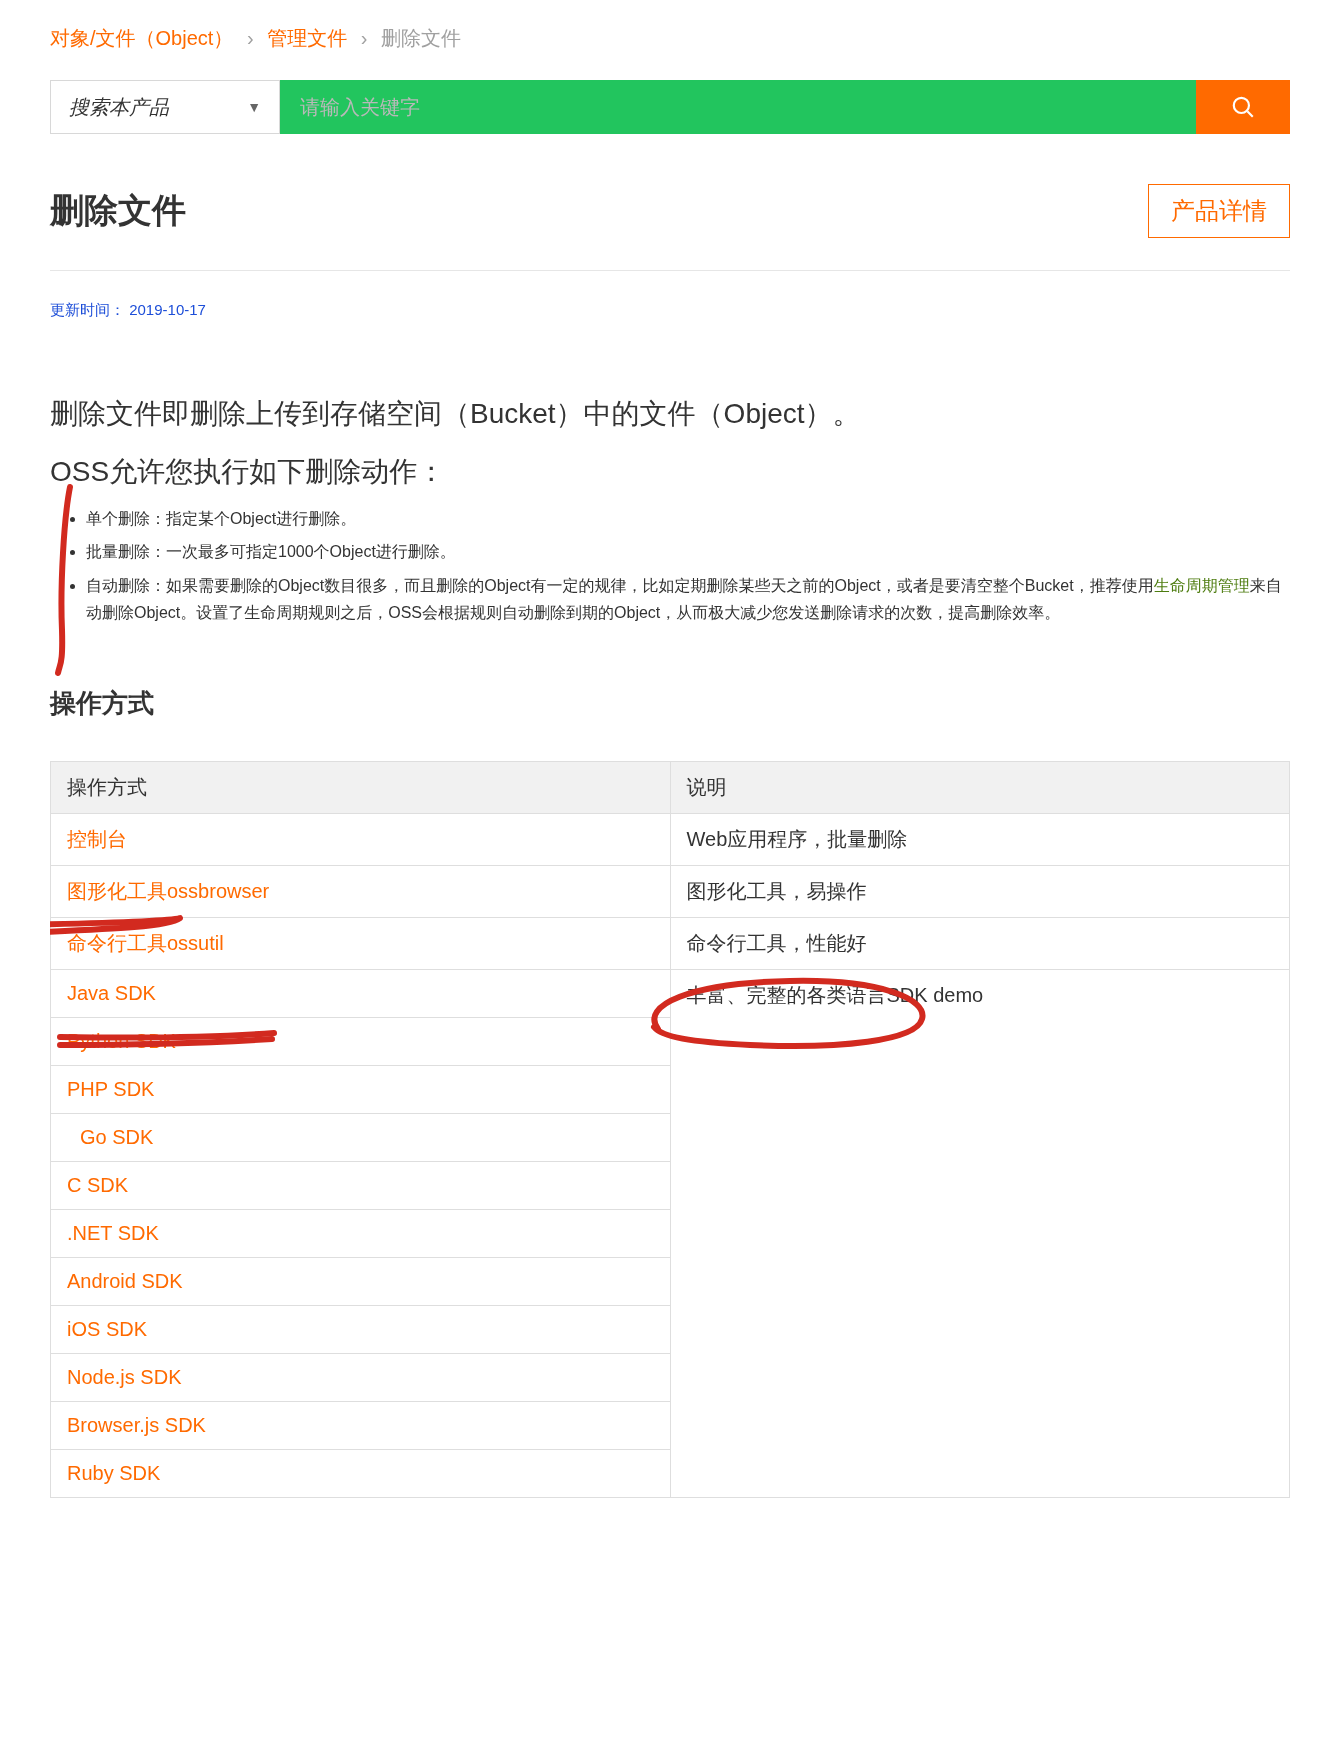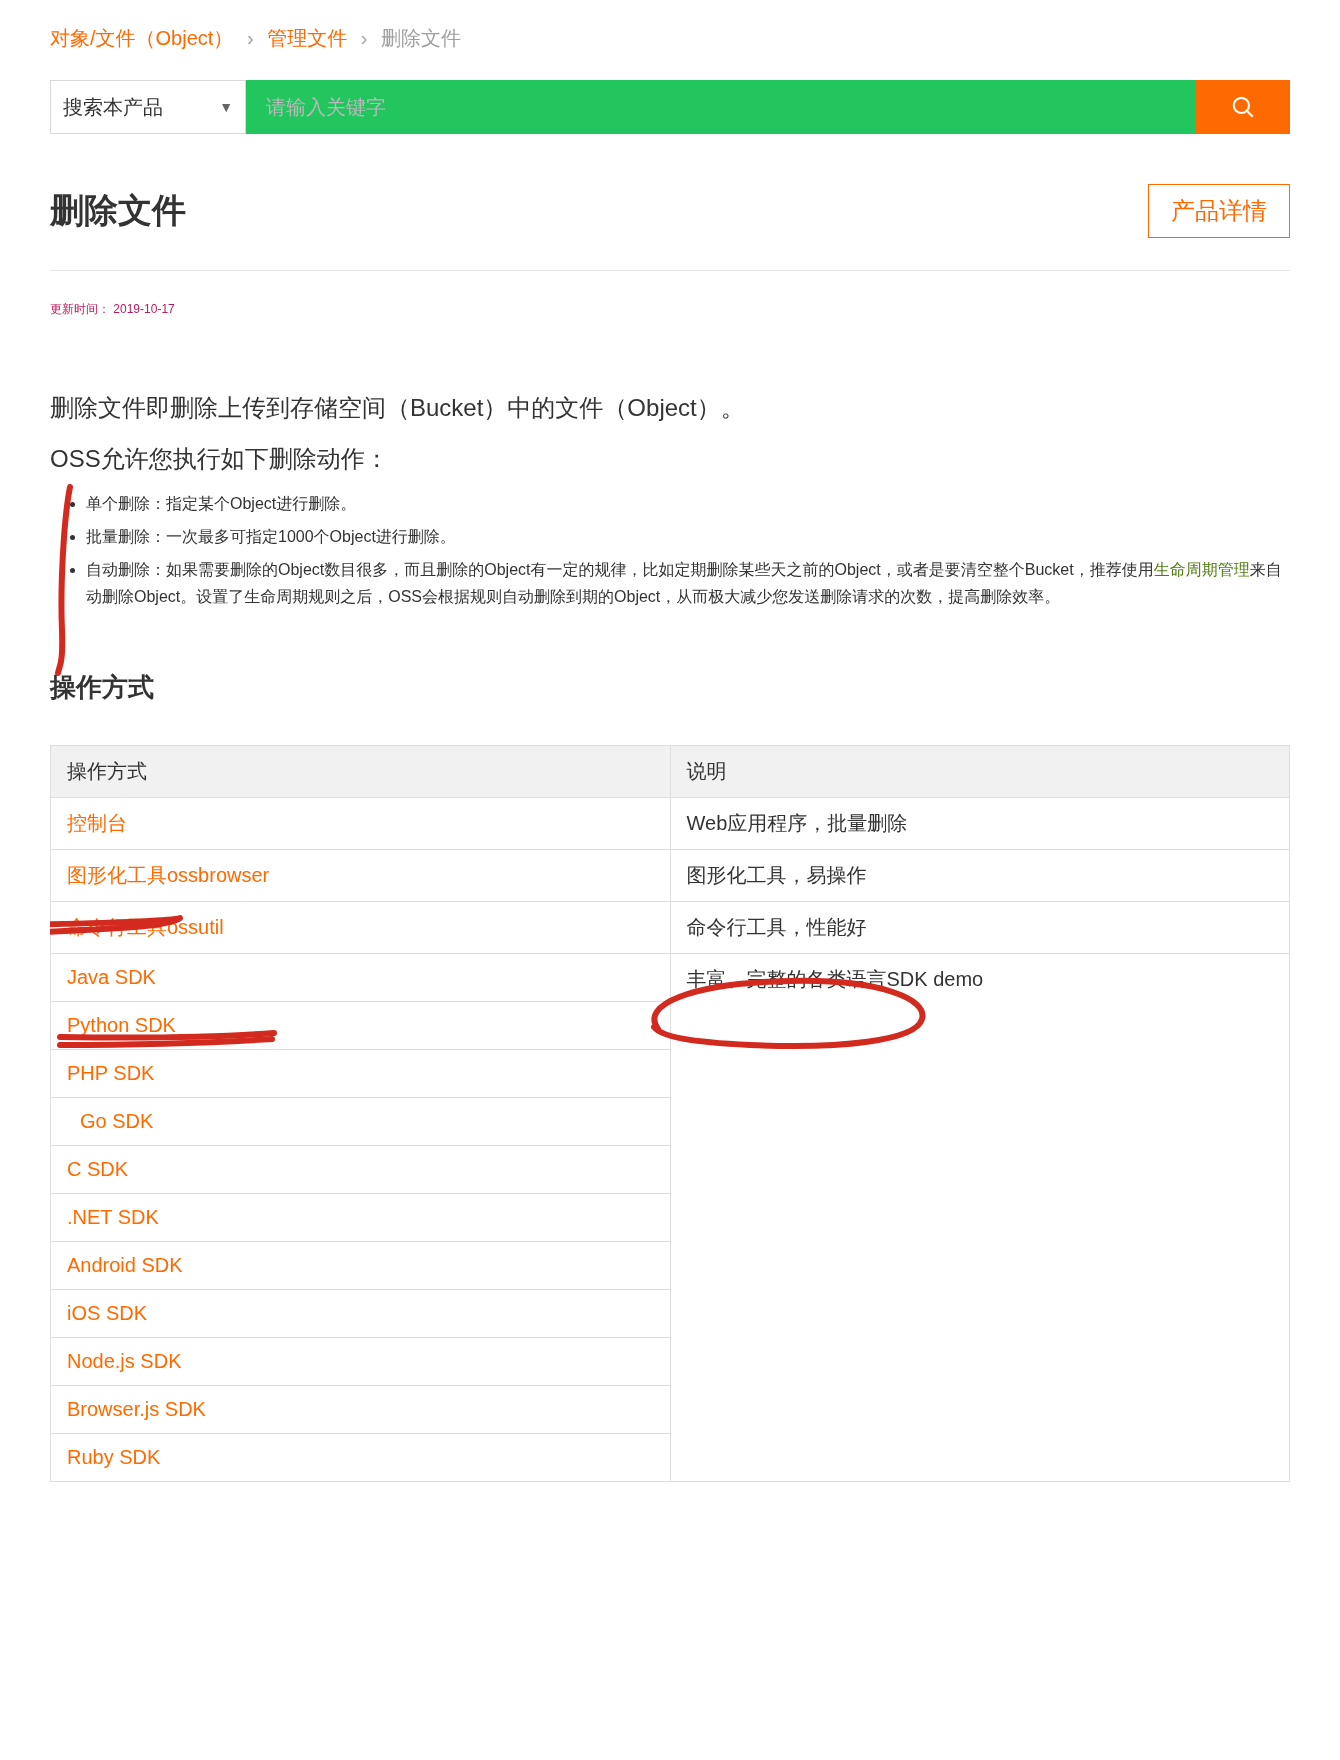--- a/index.html
+++ b/index.html
@@ -14,23 +14,23 @@
 
   
   .breadcrumb{margin-bottom:28px;font-size:20px;}
   .breadcrumb a.crumb-link{color:#ff6a00;text-decoration:none;}
   .breadcrumb .sep{color:#a0a0a0;margin:0 8px;}
   .breadcrumb .crumb-text{color:#a0a0a0;}
 
   
   .search-row{display:flex;height:54px;margin-bottom:50px;}
   .search-select{
-    width:196px;border:1px solid #d8d8d8;display:flex;align-items:center;
-    justify-content:space-between;padding:0 12px;font-size:20px;color:#333;
-    box-sizing:border-box;background:#fff;cursor:pointer;
+    width:230px;border:1px solid #d8d8d8;display:flex;align-items:center;
+    justify-content:space-between;padding:0 18px;font-size:20px;color:#333;
+    box-sizing:border-box;background:#fff;cursor:pointer;font-style:italic;
   }
   .search-select .chev{color:#666;font-size:14px;}
   .search-input{
     flex:1;border:none;background:#22c55e;padding:0 20px;font-size:20px;
     color:#333;outline:none;box-sizing:border-box;
   }
   .search-input::placeholder{color:#b9b9b9;}
   .search-btn{
     width:94px;background:#ff6a00;border:none;display:flex;align-items:center;
     justify-content:center;cursor:pointer;
@@ -39,23 +39,23 @@
 
   
   .title-row{display:flex;align-items:center;justify-content:space-between;
     margin-bottom:32px;}
   .page-title{font-size:34px;font-weight:600;color:#333;margin:0;}
   .detail-btn{border:1px solid #ff6a00;color:#ff6a00;background:#fff;
     font-size:24px;padding:10px 22px;cursor:pointer;}
 
   hr.sep-line{border:none;border-top:1px solid #e6e6e6;margin:0 0 30px 0;}
 
-  .update-time{font-size:12px;color:#be185d;margin-bottom:70px;}
+  .update-time{font-size:15px;color:#1d4ed8;margin-bottom:70px;}
 
-  .body-text{font-size:24px;line-height:1.7;color:#333;margin:0 0 10px 0;}
+  .body-text{font-size:28px;line-height:1.7;color:#333;margin:0 0 10px 0;}
   ul.del-list{margin:6px 0 60px 0;padding-left:36px;}
   ul.del-list li{font-size:16px;line-height:1.7;color:#333;margin-bottom:6px;}
   a.inline-link{color:#4d7c0f;text-decoration:none;}
 
   h2.section-title{font-size:26px;font-weight:600;color:#333;margin:0 0 40px 0;}
 
   table.op-table{width:100%;border-collapse:collapse;font-size:20px;}
   table.op-table th,table.op-table td{
     border:1px solid #dedede;padding:12px 16px;text-align:left;vertical-align:middle;
   }

